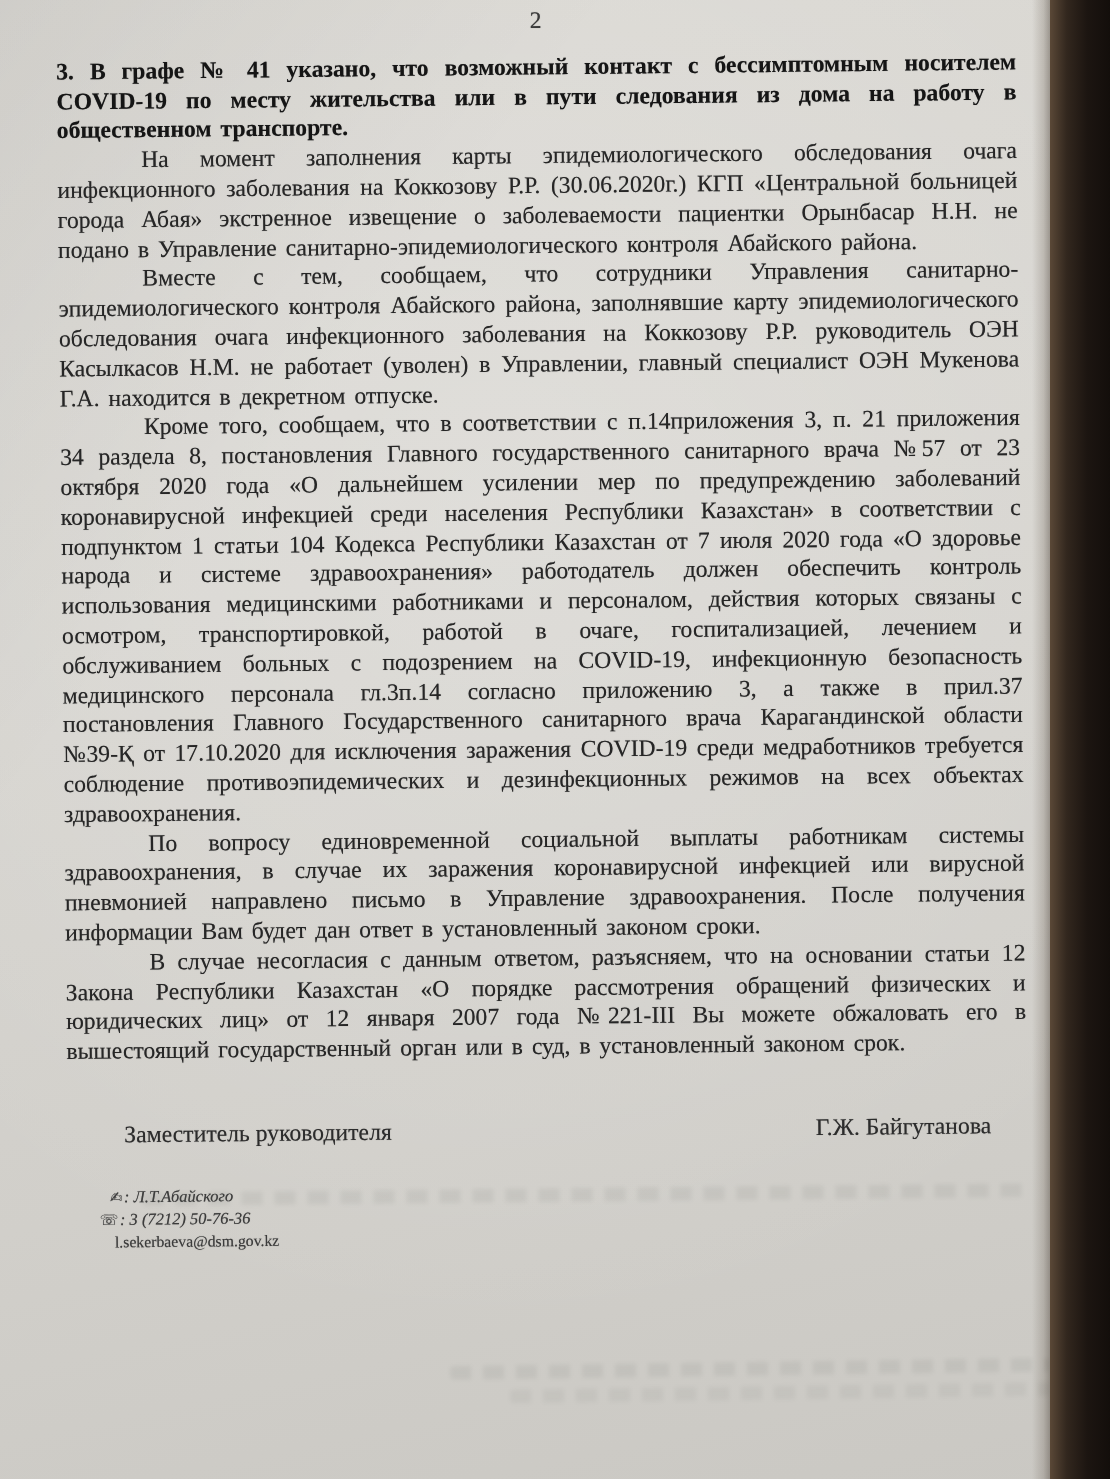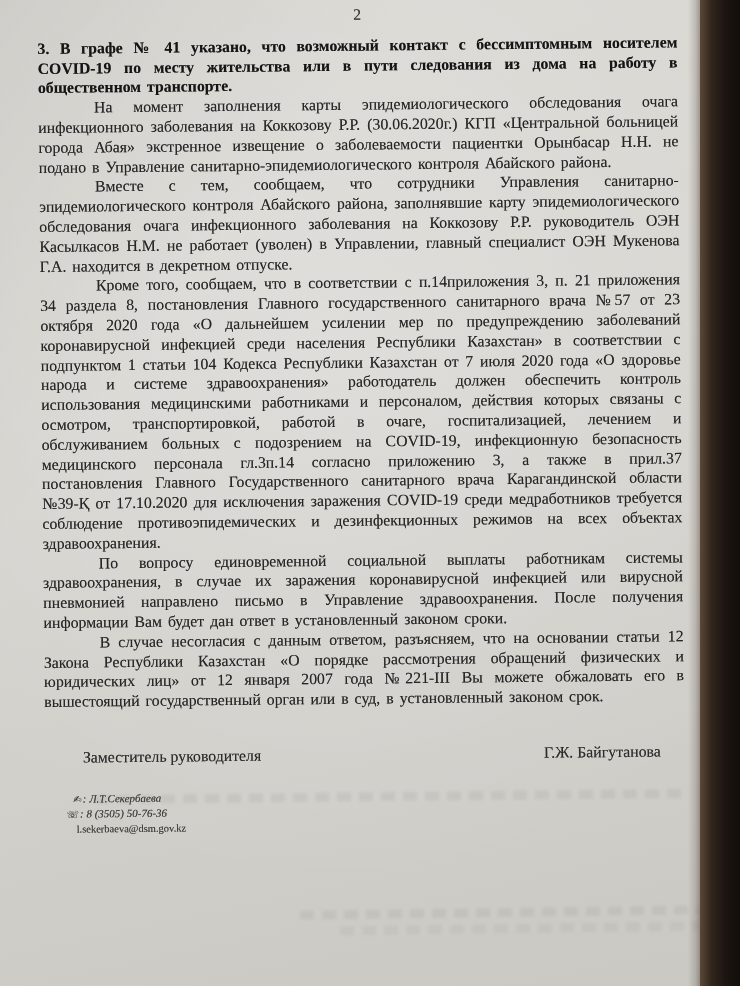--- a/index.html
+++ b/index.html
@@ -107,24 +107,24 @@
       <p>В случае несогласия с данным ответом, разъясняем, что на основании статьи 12 Закона Республики Казахстан «О порядке рассмотрения обращений физических и юридических лиц» от 12 января 2007 года №221-III Вы можете обжаловать его в вышестоящий государственный орган или в суд, в установленный законом срок.</p>
     </div>
 
     <div class="sig-row">
       <span>Заместитель руководителя</span>
       <span>Г.Ж. Байгутанова</span>
     </div>
 
     <div class="exec-block">
       <div class="exec-line l1">
-        <span class="f-icon">✍</span><span>: Л.Т.Секербаева</span>
+        <span class="f-icon">✍</span><span>: Л.Т.Абайского</span>
       </div>
       <div class="exec-line l2">
-        <span class="f-icon">☏</span><span>: 8 (3505) 50-76-36</span>
+        <span class="f-icon">☏</span><span>: 3 (7212) 50-76-36</span>
       </div>
       <div class="exec-line l3">
         <span>l.sekerbaeva@dsm.gov.kz</span>
       </div>
     </div>
   </div>
 
   <div class="bleed a1"></div>
   <div class="bleed a2"></div>
   <div class="bleed a3"></div>

